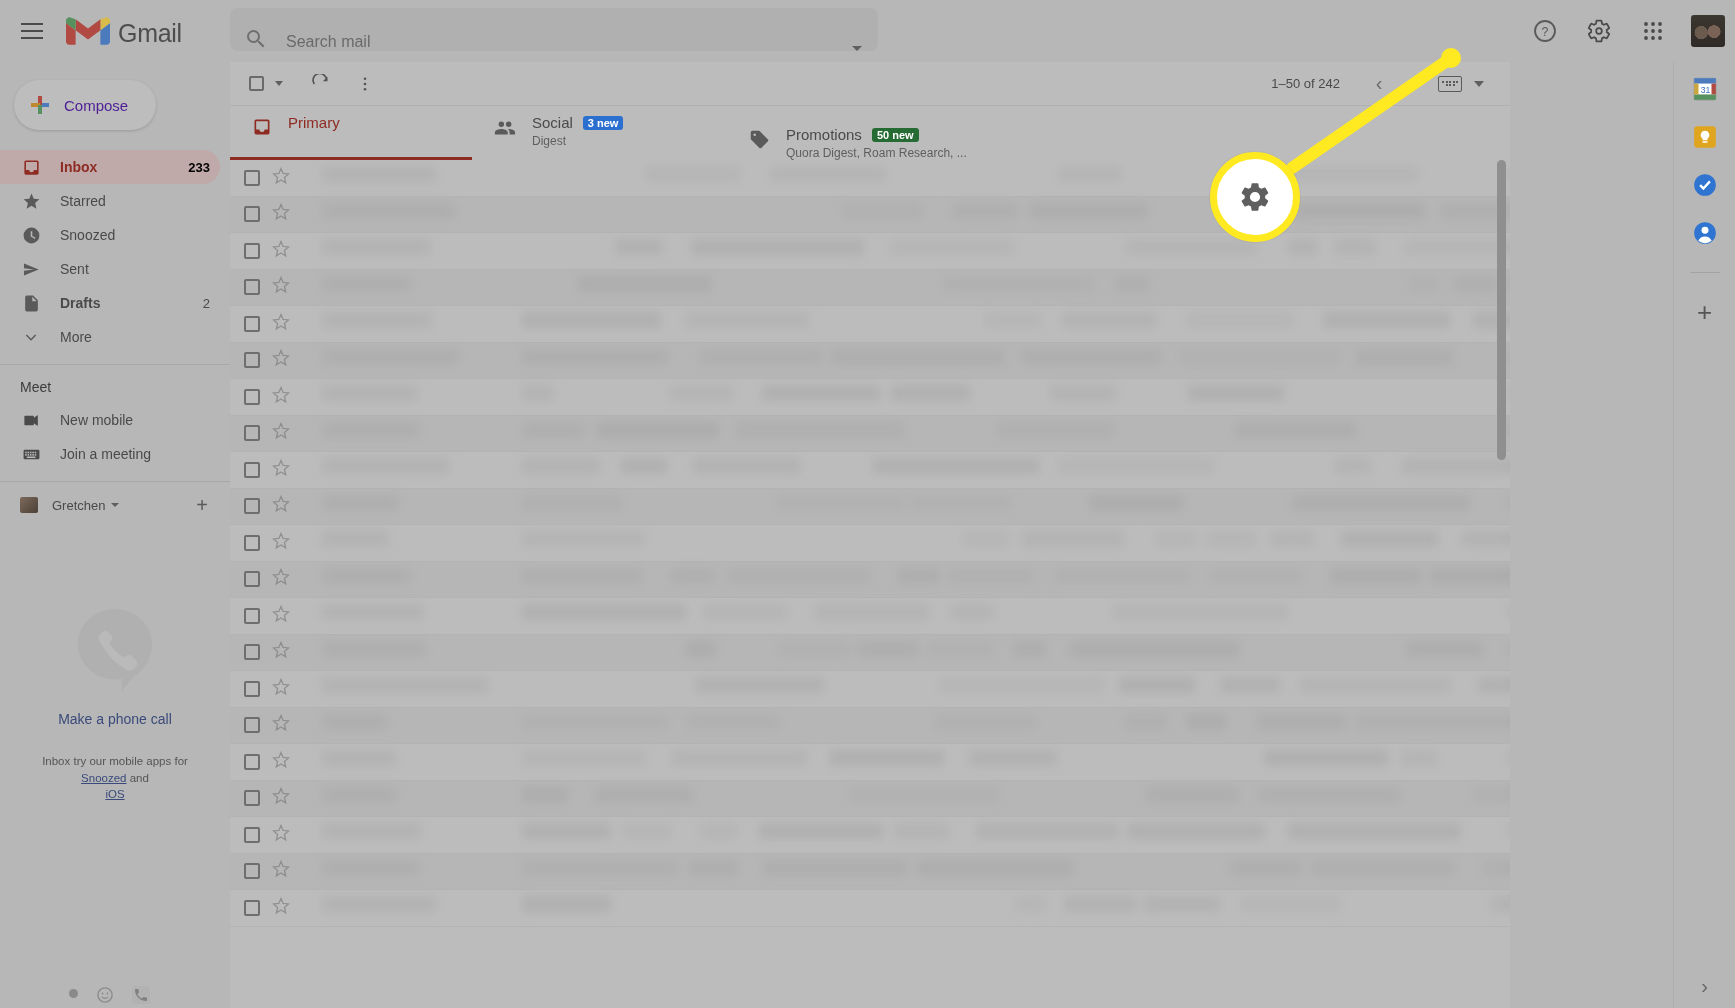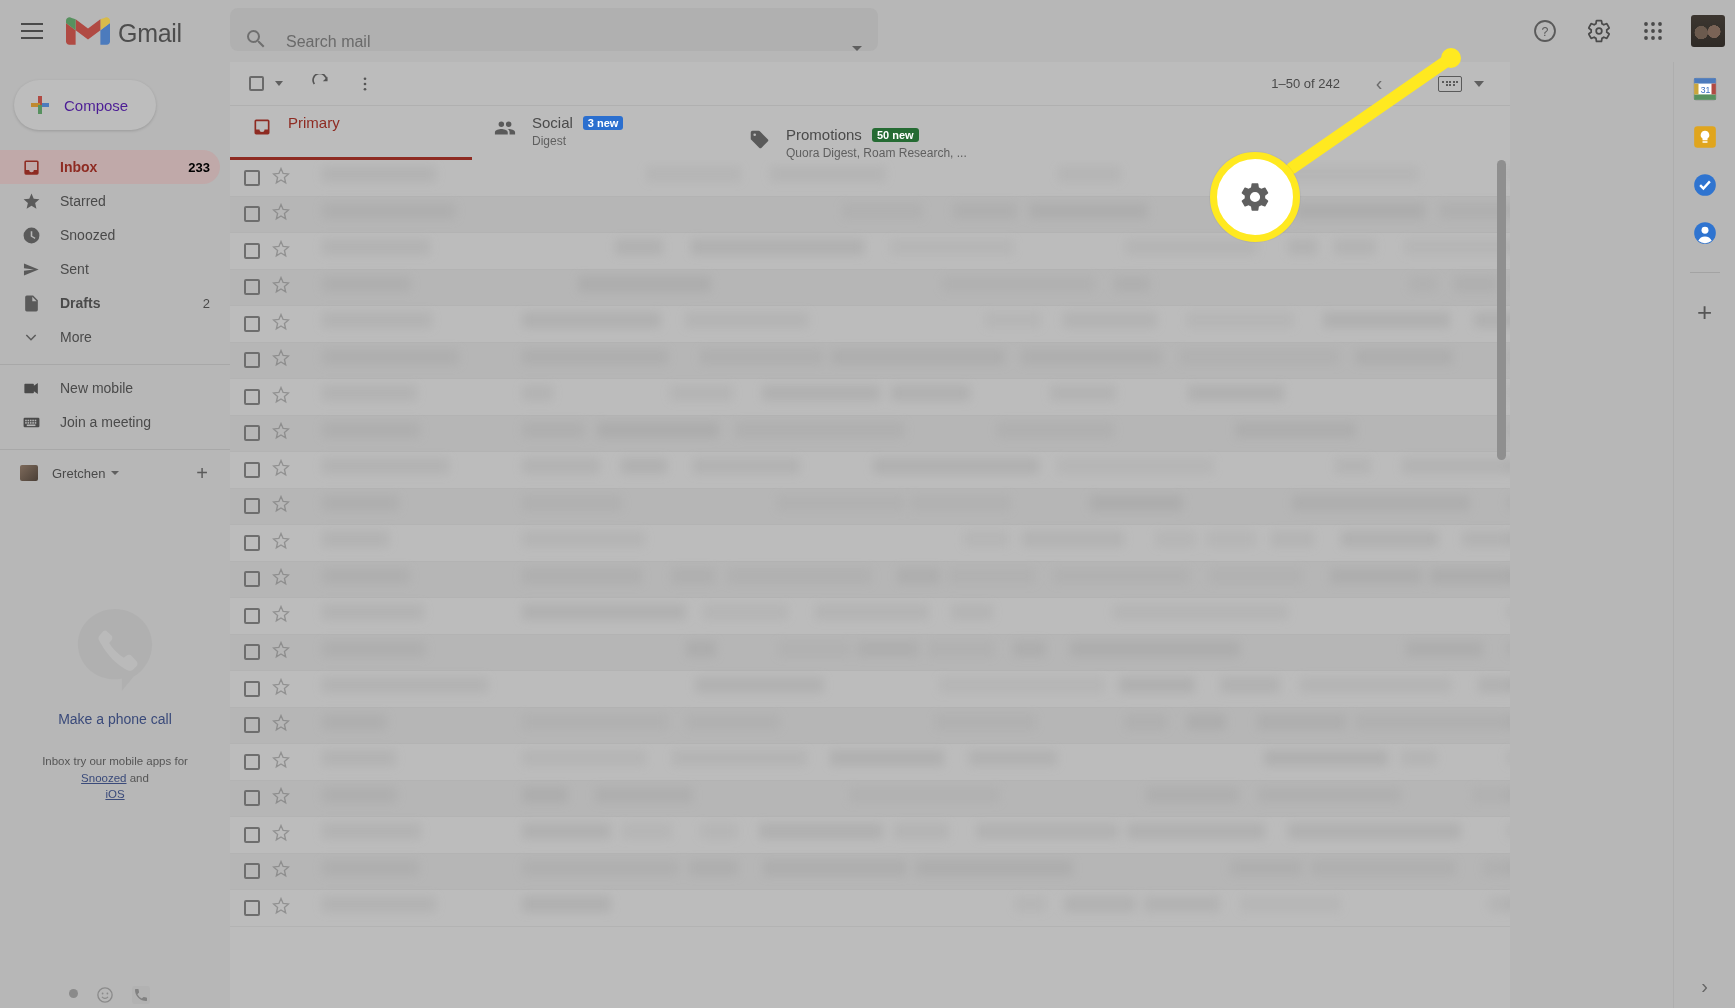--- a/index.html
+++ b/index.html
@@ -360,20 +360,21 @@
           <svg width="16" height="16" viewBox="0 0 24 24">
               <path fill="none" stroke="#5a5a5a" stroke-width="2.2" d="M5 9l7 7 7-7"></path>
             </svg>
         </span>
         <span class="label">More</span>
         <span class="count"></span>
       </div>
 
       <div class="divider"></div>
 
+      <div class="section-head">Meet</div>
 
       <div class="nav-item">
         <span class="ico">
           <svg width="19" height="19" viewBox="0 0 24 24">
               <path fill="#4a4a4a" d="M15 8.5V7a1 1 0 00-1-1H4a1 1 0 00-1 1v10a1 1 0 001 1h10a1 1 0 001-1v-1.5l5 3.5V5z"></path>
             </svg>
         </span>
         <span class="label">New mobile</span>
       </div>
 

